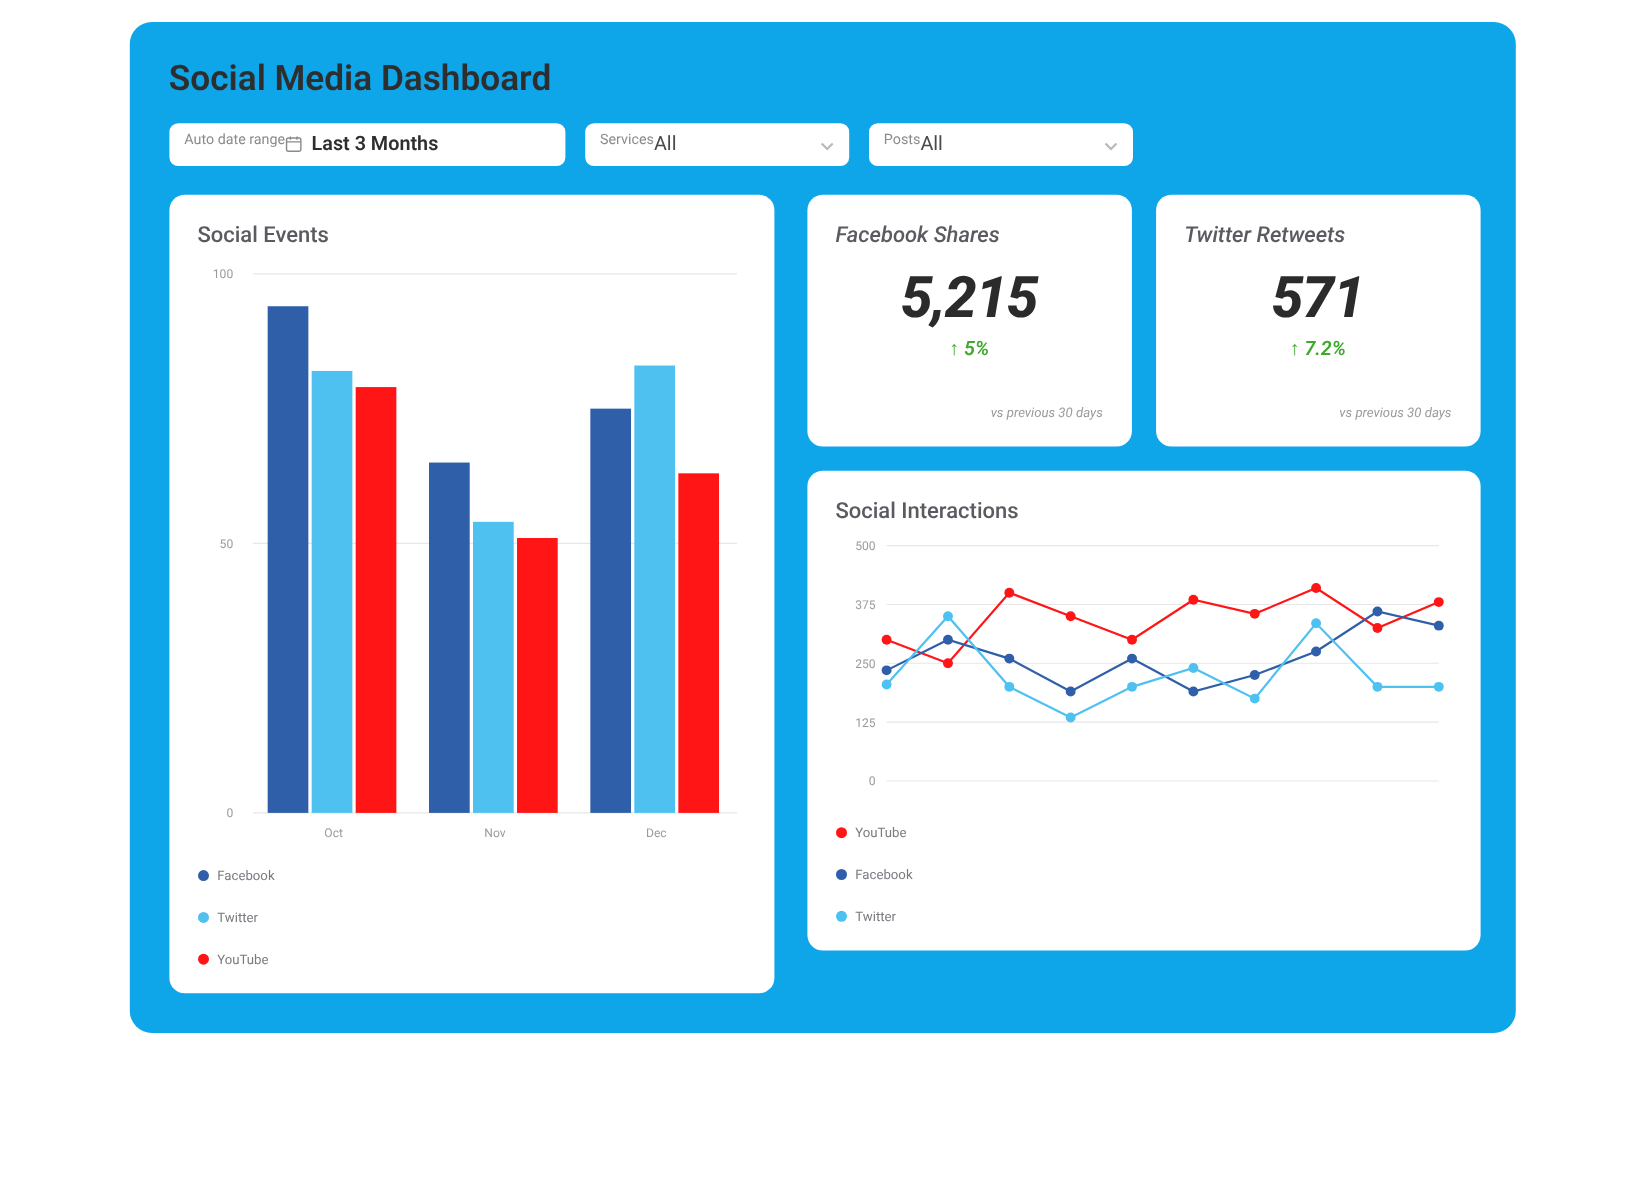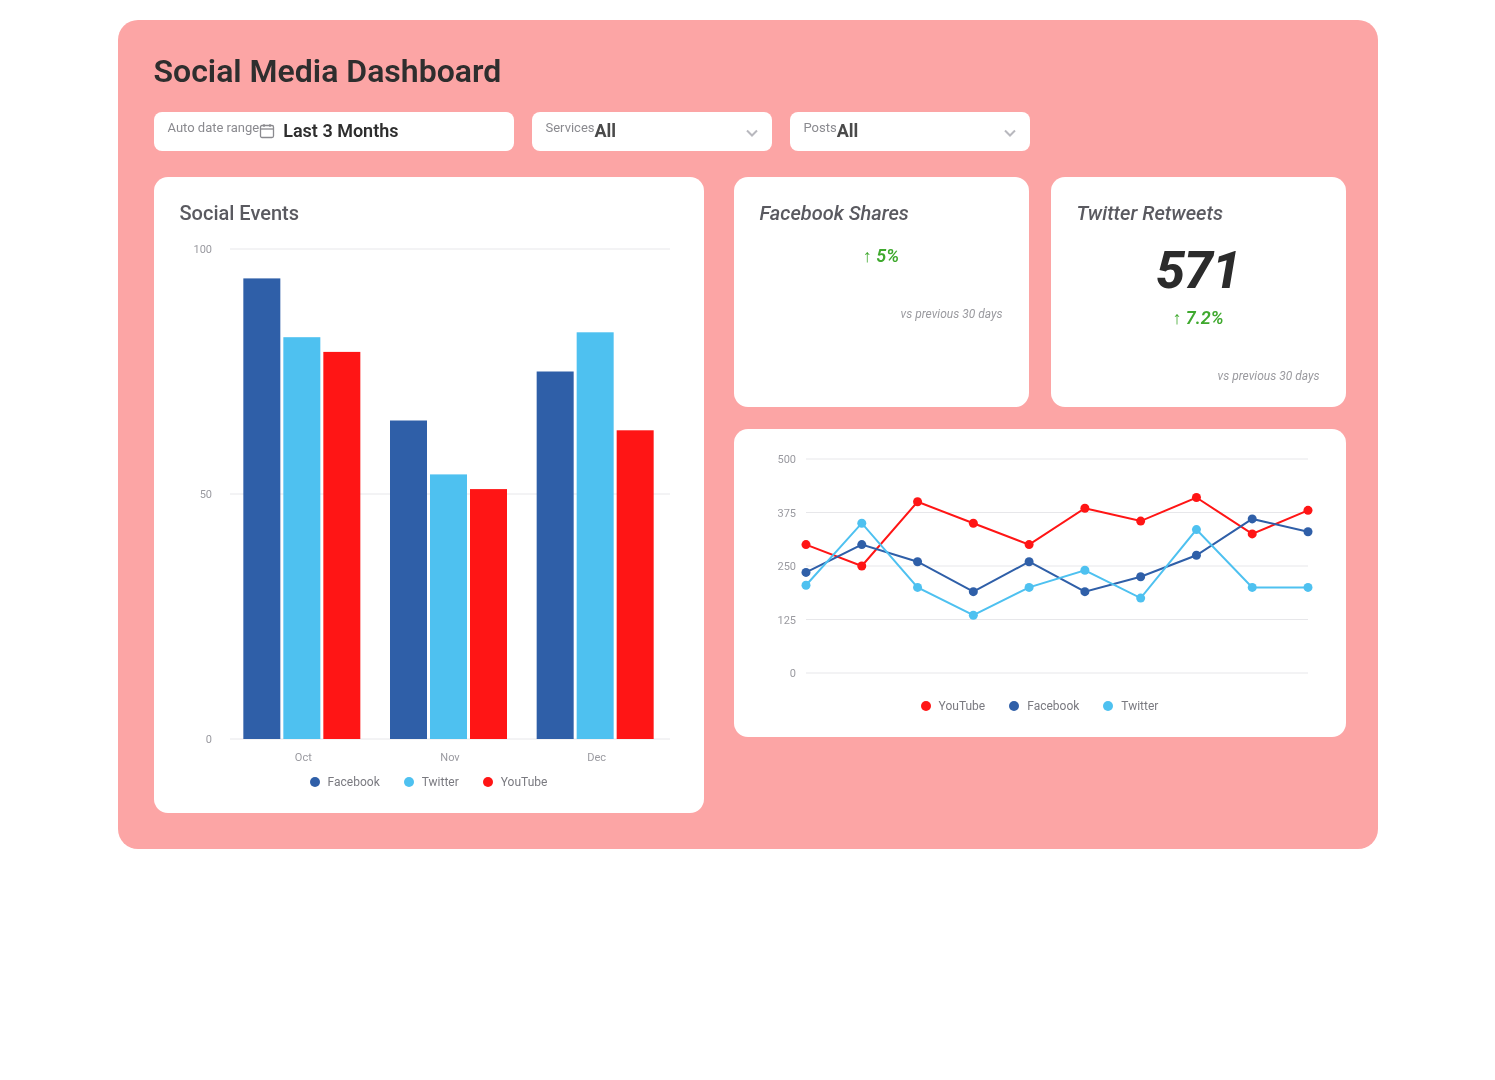--- a/index.html
+++ b/index.html
@@ -2,21 +2,21 @@
 <html><head>
 <meta charset="utf-8">
 <style>
   * { box-sizing: border-box; margin: 0; padding: 0; }
   body {
     font-family: -apple-system, BlinkMacSystemFont, "Segoe UI", Roboto, Helvetica, Arial, sans-serif;
     background: #ffffff;
     padding: 20px;
   }
   .dashboard {
-    background: #fca5a5;
+    background: #0ea5e9;
     border-radius: 20px;
     padding: 32px 36px 36px 36px;
     max-width: 1260px;
     margin: 0 auto;
   }
   .page-title {
     font-size: 32px;
     font-weight: 600;
     color: #2e2e2e;
     margin-bottom: 22px;
@@ -46,21 +46,21 @@
     align-items: center;
     gap: 8px;
   }
   .filter-value {
     font-size: 18px;
     font-weight: 600;
     color: #2e2e2e;
   }
   .filter-value-select {
     font-size: 18px;
-    font-weight: 700;
+    font-weight: 400;
     color: #4a4a4a;
   }
   .cal-icon {
     width: 16px; height: 16px;
     display:inline-block;
   }
   .chevron {
     position: absolute;
     right: 14px;
     top: 50%;
@@ -116,21 +116,22 @@
   .kpi-sub {
     font-size: 12px;
     color: #9a9a9f;
     margin-top: 40px;
     text-align: right;
   }
   .legend {
     display:flex;
     justify-content:center;
     gap: 24px;
-    margin-top: 2px;
+    margin-top: 16px;
+    flex-direction: column;
   }
   .legend-item {
     display:flex;
     align-items:center;
     gap:8px;
     font-size:12px;
     color:#7a7a80;
   }
   .dot {
     width:10px; height:10px; border-radius:50%;
@@ -223,34 +224,36 @@
           </div>
       </div>
     </div>
 
     <div class="right-col">
 
       <div class="kpi-row">
 
         <div class="card kpi-card">
           <div class="kpi-title">Facebook Shares</div>
+          <div class="kpi-value">5,215</div>
           <div class="kpi-delta">↑ 5%</div>
           <div class="kpi-sub">vs previous 30 days</div>
         </div>
 
         <div class="card kpi-card">
           <div class="kpi-title">Twitter Retweets</div>
           <div class="kpi-value">571</div>
           <div class="kpi-delta">↑ 7.2%</div>
           <div class="kpi-sub">vs previous 30 days</div>
         </div>
 
       </div>
 
       <div class="card">
+        <div class="card-title">Social Interactions</div>
         <svg id="interactions-chart" width="560" height="240">
             <line x1="46" x2="548" y1="220" y2="220" class="grid"></line>
             <text x="36" y="224" text-anchor="end" class="axis">0</text>
             <line x1="46" x2="548" y1="166.5" y2="166.5" class="grid"></line>
             <text x="36" y="170.5" text-anchor="end" class="axis">125</text>
             <line x1="46" x2="548" y1="113" y2="113" class="grid"></line>
             <text x="36" y="117" text-anchor="end" class="axis">250</text>
             <line x1="46" x2="548" y1="59.5" y2="59.5" class="grid"></line>
             <text x="36" y="63.5" text-anchor="end" class="axis">375</text>
             <line x1="46" x2="548" y1="6" y2="6" class="grid"></line>

